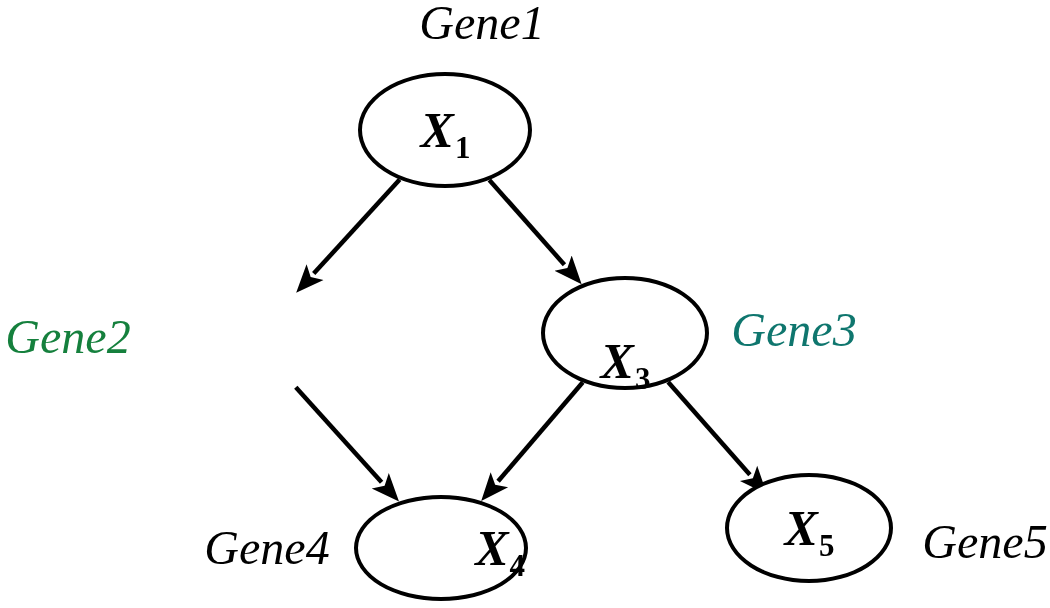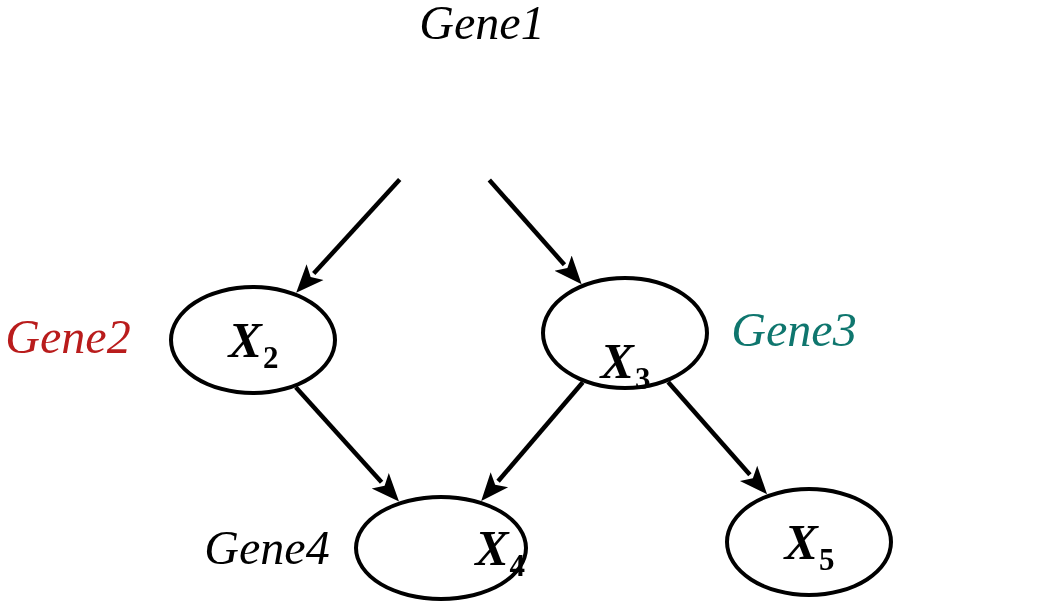--- a/index.html
+++ b/index.html
@@ -65,31 +65,32 @@
         <path d="M0,1.5 L28,13 L0,24.5 L6.5,13 Z" fill="#000000"></path>
       </marker>
     </defs>
   <line x1="399.7" y1="179.5" x2="313.7" y2="273.6" stroke="#000000" stroke-width="4.5" marker-end="url(#arrowhead)"></line>
       <line x1="489.3" y1="179.9" x2="564.4" y2="264.7" stroke="#000000" stroke-width="4.5" marker-end="url(#arrowhead)"></line>
       <line x1="295.8" y1="387.3" x2="381.6" y2="482.3" stroke="#000000" stroke-width="4.5" marker-end="url(#arrowhead)"></line>
       <line x1="582.8" y1="382.3" x2="498.1" y2="481.3" stroke="#000000" stroke-width="4.5" marker-end="url(#arrowhead)"></line>
       <line x1="668.1" y1="381.9" x2="749.9" y2="474.8" stroke="#000000" stroke-width="4.5" marker-end="url(#arrowhead)"></line>
     </svg>
 
-  <div class="node" style="left: 169px; top: 285px; width: 168px; height: 110px; border-width: 4px; border-color: rgb(0, 0, 0);">
-    <div class="node-label"><span>X</span><span class="sub">2</span></div>
+  <div class="node" style="left: 358px; top: 72px; width: 174px; height: 116px; border-width: 4px; border-color: rgb(0, 0, 0);">
+    <div class="node-label"><span>X</span><span class="sub">1</span></div>
   </div>
   <div class="node" style="left: 541px; top: 276px; width: 168px; height: 114px; border-width: 4px; border-color: rgb(0, 0, 0); align-items: flex-end;">
     <div class="node-label"><span>X</span><span class="sub">3</span></div>
   </div>
   <div class="node" style="left: 354px; top: 495px; width: 174px; height: 106px; border-width: 4px; border-color: rgb(0, 0, 0); justify-content: flex-end;">
     <div class="node-label"><span>X</span><span class="sub">4</span></div>
   </div>
-  <div class="node" style="left: 725px; top: 487px; width: 168px; height: 110px; border-width: 4px; border-color: rgb(0, 0, 0);">
+  <div class="node" style="left: 725px; top: 473px; width: 168px; height: 110px; border-width: 4px; border-color: rgb(0, 0, 0);">
     <div class="node-label"><span>X</span><span class="sub">5</span></div>
   </div>
 
   <div class="gene-label" style="left: 447px; top: 23px; color: rgb(0, 0, 0); margin-left: 35px;">Gene1</div>
-  <div class="gene-label" style="left: 68px; top: 337px; color: #b91c1c;">Gene2</div>
+  <div class="gene-label" style="left: 68px; top: 337px; color: #15803d;">Gene2</div>
   <div class="gene-label" style="left: 794px; top: 330px; color: #0f766e;">Gene3</div>
   <div class="gene-label" style="left: 267px; top: 548px; color: rgb(0, 0, 0); font-style: italic;">Gene4</div>
+  <div class="gene-label" style="left: 985px; top: 542px; color: rgb(0, 0, 0);">Gene5</div>
 
 </div>
 
 </body></html>

